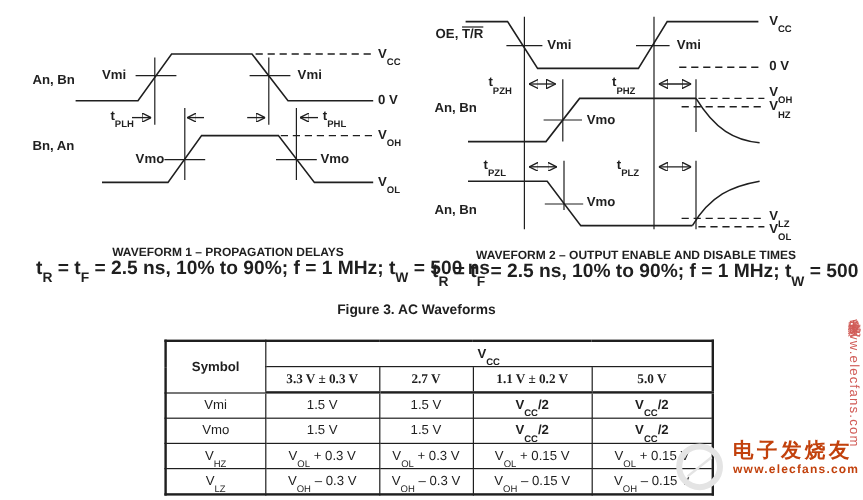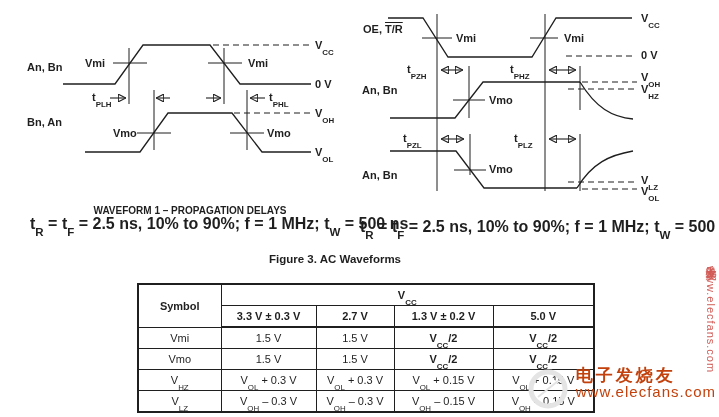--- a/index.html
+++ b/index.html
@@ -17,28 +17,28 @@
   svg.wf path{fill:none;stroke:#1f1f1f;}
   .w{stroke-width:1.3px;}
   .thin{stroke-width:1px;}
   .dash{stroke-width:1.2px;stroke-dasharray:6 4;}
   .arr{stroke-width:1.1px;}
   table.levels{position:absolute;left:137px;top:283px;border-collapse:collapse;
        border:2px solid #1f1f1f;font-size:11px;table-layout:fixed;}
   table.levels th,table.levels td{border:1px solid #1f1f1f;text-align:center;
        padding:0;height:20px;overflow:hidden;}
   table.levels th{font-weight:bold;}
-  table.levels .hd-bottom th{border-bottom:2px solid #1f1f1f;}
+  table.levels .hd-bottom th{border-bottom:2px solid #1f1f1f;font-family:Liberation Serif, serif;}
   
   .wm-side{position:absolute;right:1px;top:257px;writing-mode:vertical-rl;
        font-size:11px;color:#cc4a45;letter-spacing:1px;opacity:.9;}
   .wm-corner{position:absolute;right:3px;bottom:5px;display:flex;
        color:#c2410c;}
   .wm-title{font-size:17px;font-weight:bold;letter-spacing:3px;line-height:19px;}
-  .wm-url{font-size:15px;font-weight:normal;letter-spacing:1px;line-height:14px;}
+  .wm-url{font-size:10px;font-weight:bold;letter-spacing:1px;line-height:14px;}
 </style>
 </head>
 <body>
 
 <div class="page">
 
   <svg class="wf" width="719" height="417" viewBox="0 0 719 417">
     <defs>
       <marker id="aR" markerWidth="7" markerHeight="7" refX="7" refY="3.5" orient="0">
         <path d="M0,0 L7,3.5 L0,7 z" fill="#1f1f1f" stroke="none"></path>
@@ -121,40 +121,41 @@
   <span class="abs lbl" style="left:489px;top:163px">Vmo</span>
   <span class="abs lvl" style="left:641px;top:12px">V<sub>CC</sub></span>
   <span class="abs lvl" style="left:641px;top:49px">0 V</span>
   <span class="abs lvl" style="left:641px;top:71px">V<sub>OH</sub></span>
   <span class="abs lvl" style="left:641px;top:83px">V<sub>HZ</sub></span>
   <span class="abs lvl" style="left:641px;top:174px">V<sub>LZ</sub></span>
   <span class="abs lvl" style="left:641px;top:185px">V<sub>OL</sub></span>
 
   <div class="abs cap" style="left:30px;top:205px;width:320px">WAVEFORM 1 – PROPAGATION DELAYS</div>
   <div class="abs cond" style="left:30px;top:218px;width:320px">t<sub>R</sub> = t<sub>F</sub> = 2.5 ns, 10% to 90%; f = 1 MHz; t<sub>W</sub> = 500 ns</div>
+  <div class="abs cap" style="left:360px;top:208px;width:340px">WAVEFORM 2 – OUTPUT ENABLE AND DISABLE TIMES</div>
   <div class="abs cond" style="left:360px;top:221px;width:340px">t<sub>R</sub> = t<sub>F</sub> = 2.5 ns, 10% to 90%; f = 1 MHz; t<sub>W</sub> = 500 ns</div>
-  <div class="abs figtitle" style="left:0;top:252px;width:670px">Figure 3. AC Waveforms</div>
+  <div class="abs figtitle" style="left:12px;top:252px;width:670px">Figure 3. AC Waveforms</div>
 
   <table class="levels">
     <colgroup>
       <col style="width:83px">
         <col style="width:95px">
         <col style="width:78px">
       <col style="width:99px">
         <col style="width:101px">
     </colgroup>
     <tbody>
       <tr>
         <th rowspan="2">Symbol</th>
         <th colspan="4">V<sub>CC</sub></th>
       </tr>
       <tr class="hd-bottom">
         <th>3.3 V ± 0.3 V</th>
         <th>2.7 V</th>
-        <th>1.3 V ± 0.2 V</th>
+        <th>1.1 V ± 0.2 V</th>
         <th>5.0 V</th>
       </tr>
       <tr>
         <td>Vmi</td>
         <td>1.5 V</td>
         <td>1.5 V</td>
         <td><b>V<sub>CC</sub>/2</b></td>
         <td><b>V<sub>CC</sub>/2</b></td>
       </tr>
       <tr>

